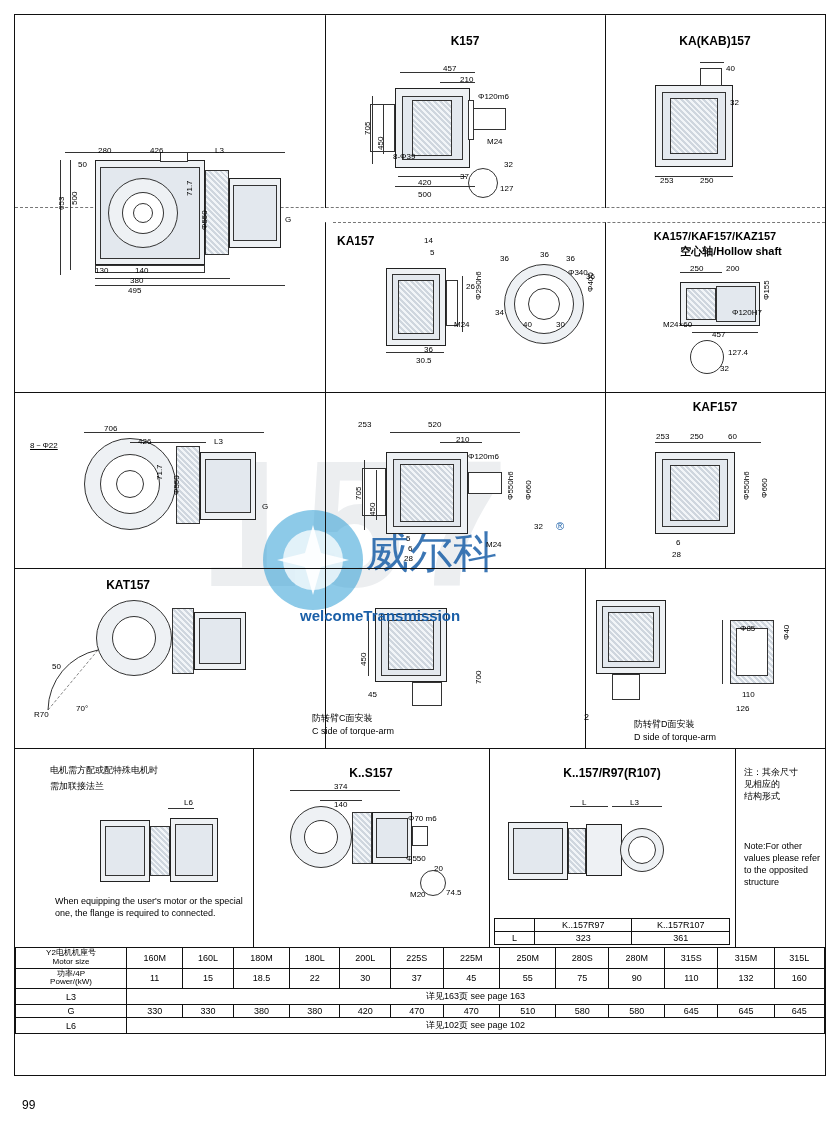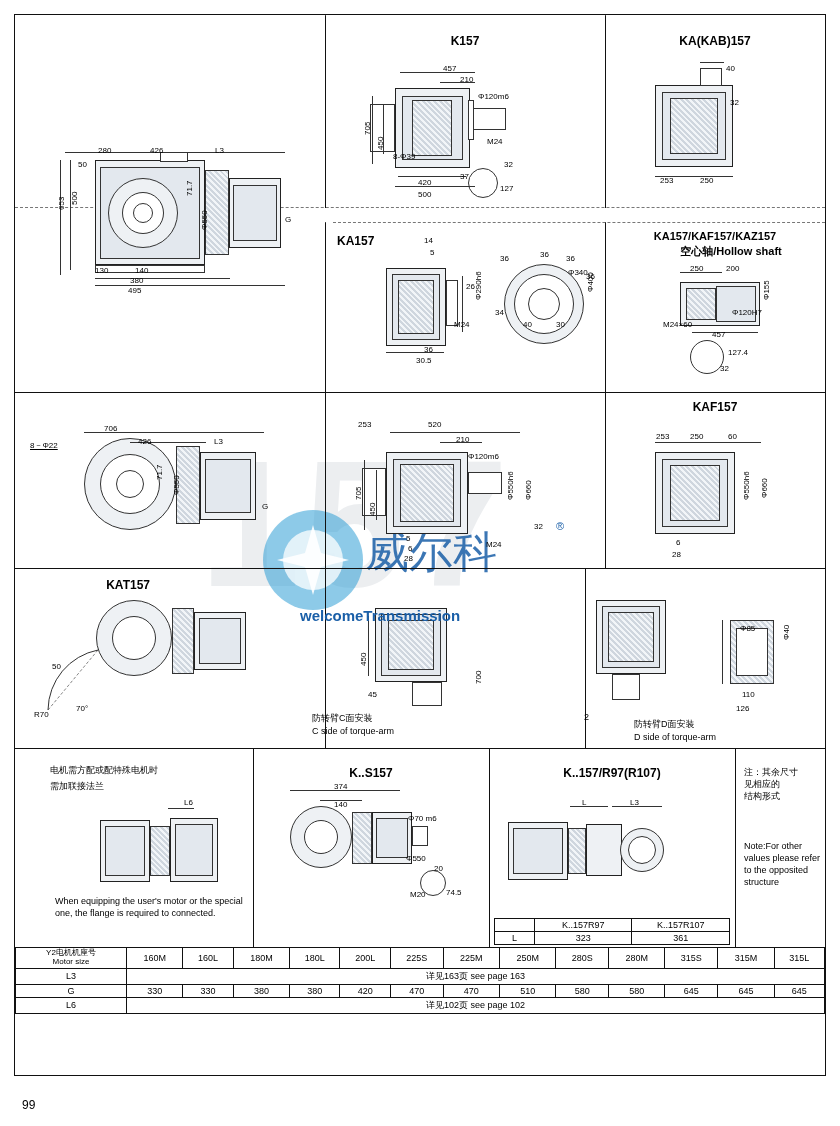--- a/index.html
+++ b/index.html
@@ -393,20 +393,39 @@
       <td>225S</td>
       <td>225M</td>
       <td>250M</td>
       <td>280S</td>
       <td>280M</td>
       <td>315S</td>
       <td>315M</td>
       <td>315L</td>
     </tr>
     <tr>
+      <td style="font-size:8px;line-height:1.1;">
+        <div>功率/4P</div>
+        <div>Power/(kW)</div>
+      </td>
+      <td>11</td>
+      <td>15</td>
+      <td>18.5</td>
+      <td>22</td>
+      <td>30</td>
+      <td>37</td>
+      <td>45</td>
+      <td>55</td>
+      <td>75</td>
+      <td>90</td>
+      <td>110</td>
+      <td>132</td>
+      <td>160</td>
+    </tr>
+    <tr>
       <td>L3</td>
       <td colspan="13">详见163页  see page 163</td>
     </tr>
     <tr>
       <td>G</td>
       <td>330</td>
       <td>330</td>
       <td>380</td>
       <td>380</td>
       <td>420</td>

